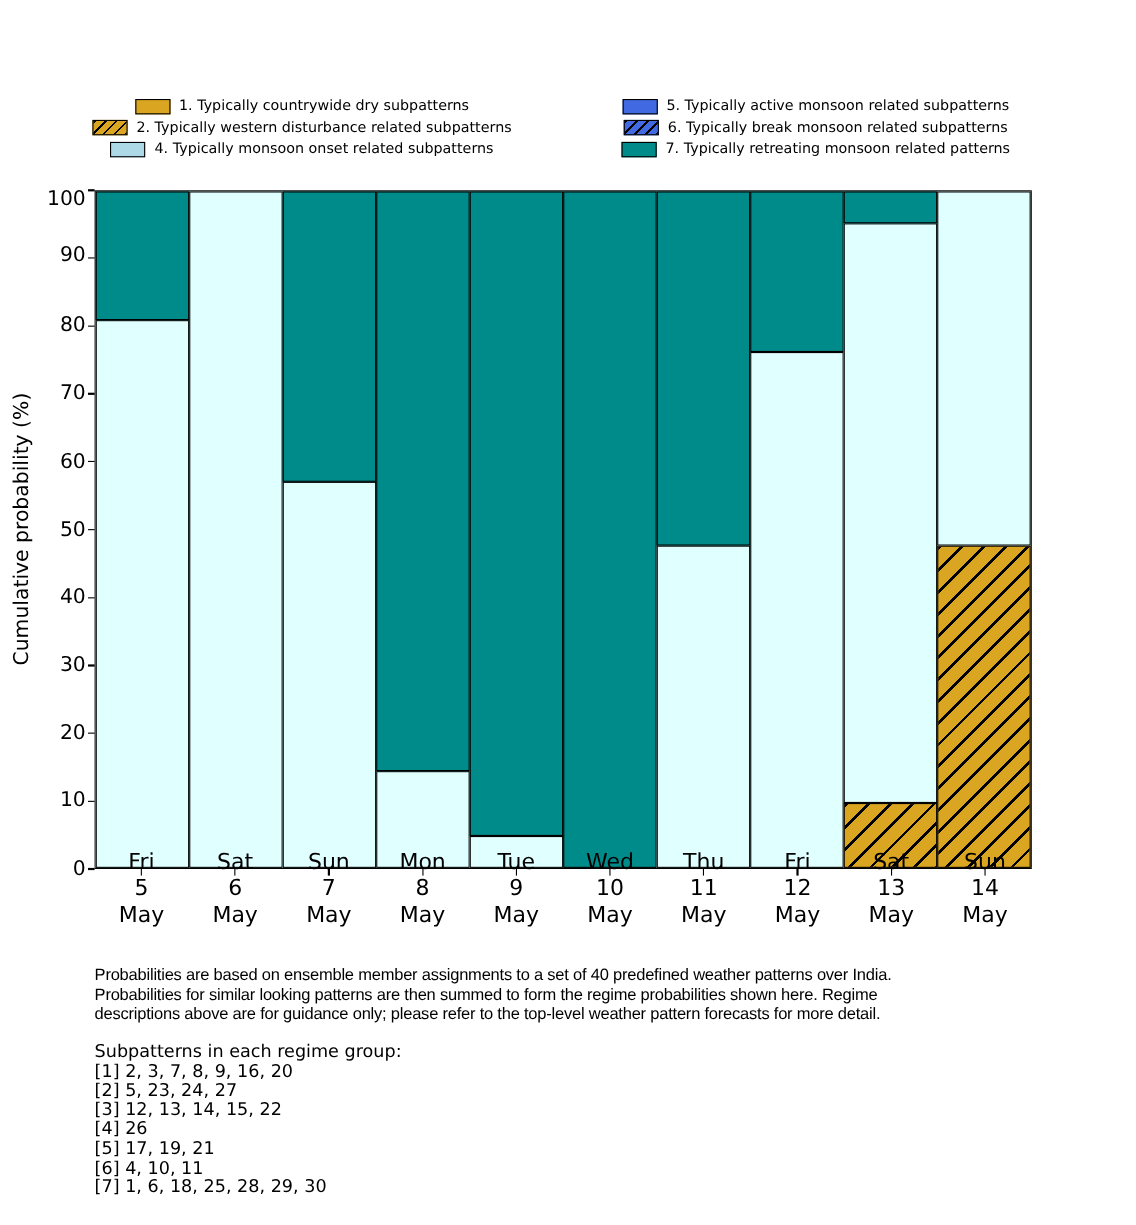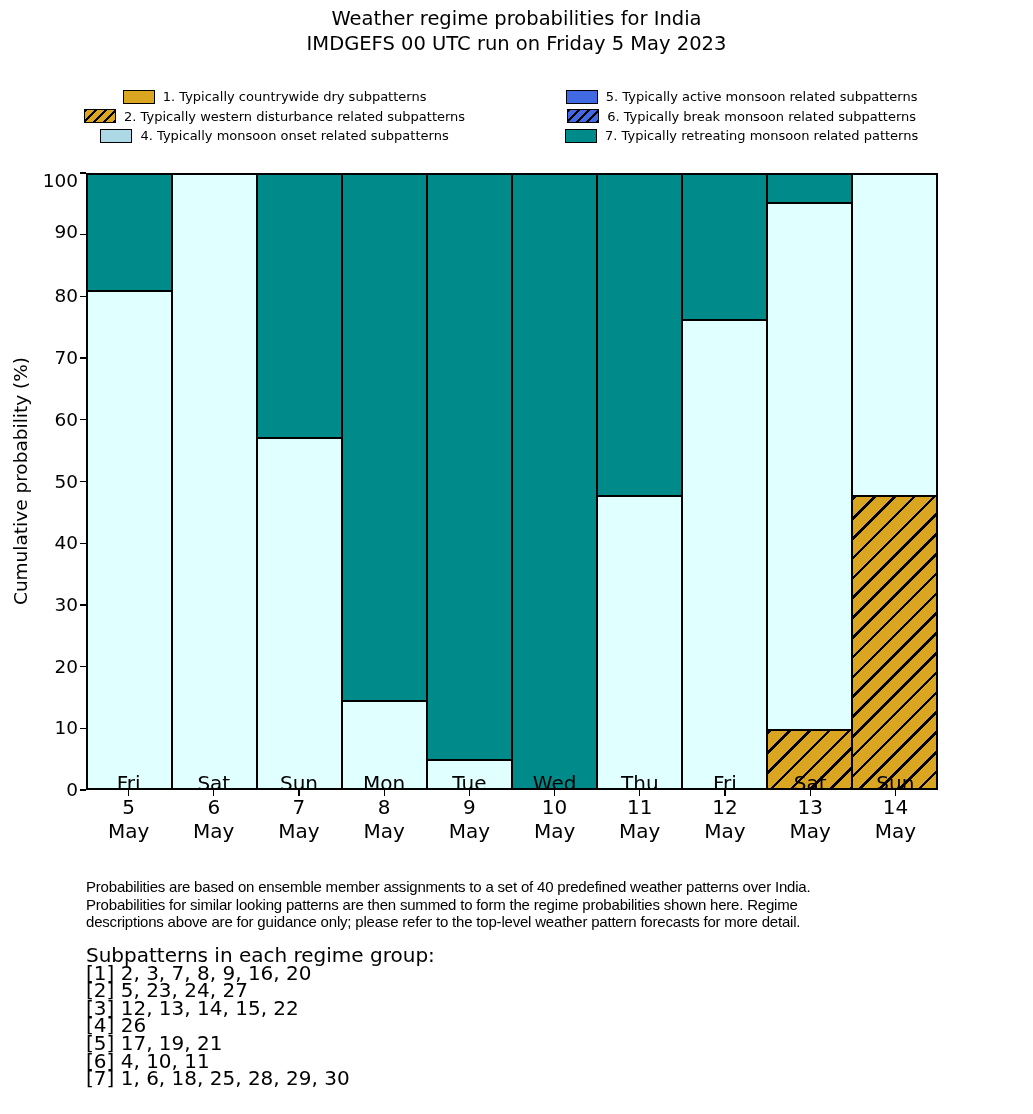--- a/index.html
+++ b/index.html
@@ -37,31 +37,27 @@
                font-size:18.5px;line-height:22px;}
   .ytick-mark{position:absolute;left:80px;width:6px;height:1.3px;background:#000;}
   .xtick-mark{position:absolute;top:790px;width:1.3px;height:6px;background:#000;}
   .xtick-label{position:absolute;top:771px;text-align:center;
                font-size:20px;line-height:24px;}
 
   
   .footer-para{position:absolute;left:86px;top:878px;
                font-family:"Liberation Sans",sans-serif;font-size:15px;
                line-height:17.6px;letter-spacing:-0.2px;}
-  .subpatterns{position:absolute;left:86px;top:947px;font-size:20px;line-height:17.6px;}
+  .subpatterns{position:absolute;left:86px;top:947px;font-size:16px;line-height:17.6px;}
 </style>
 </head>
 <body>
 
 <div class="figure">
 
-  <div class="title-block">
-    <div>Weather regime probabilities for India</div>
-    <div>IMDGEFS 00 UTC run on Friday 5 May 2023</div>
-  </div>
 
   <div class="legend-col left">
       <div class="legend-row">
         <span class="swatch" style="background-color: rgb(218, 165, 32);"></span>
         <span class="legend-label">1. Typically countrywide dry subpatterns</span>
       </div>
       <div class="legend-row">
         <span class="swatch hatch-sm" style="background-color: rgb(218, 165, 32);"></span>
         <span class="legend-label">2. Typically western disturbance related subpatterns</span>
       </div>

